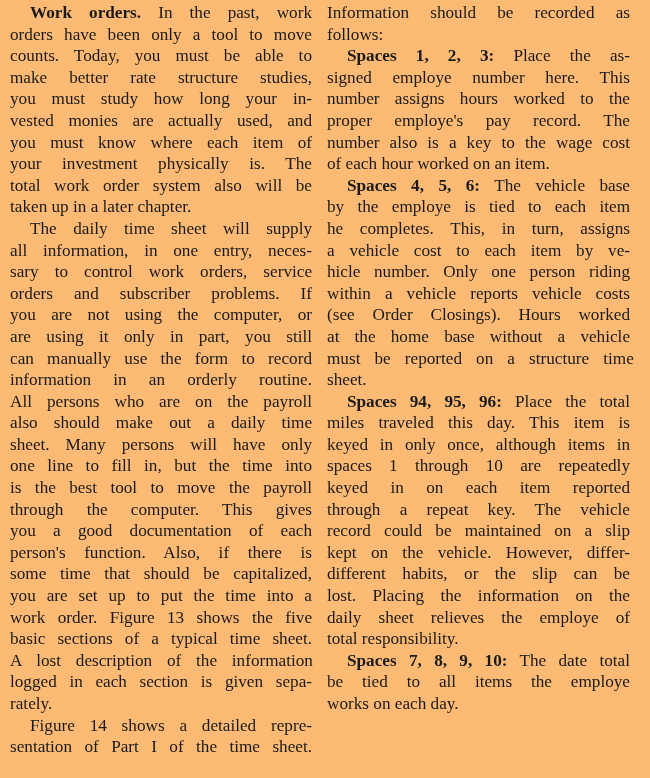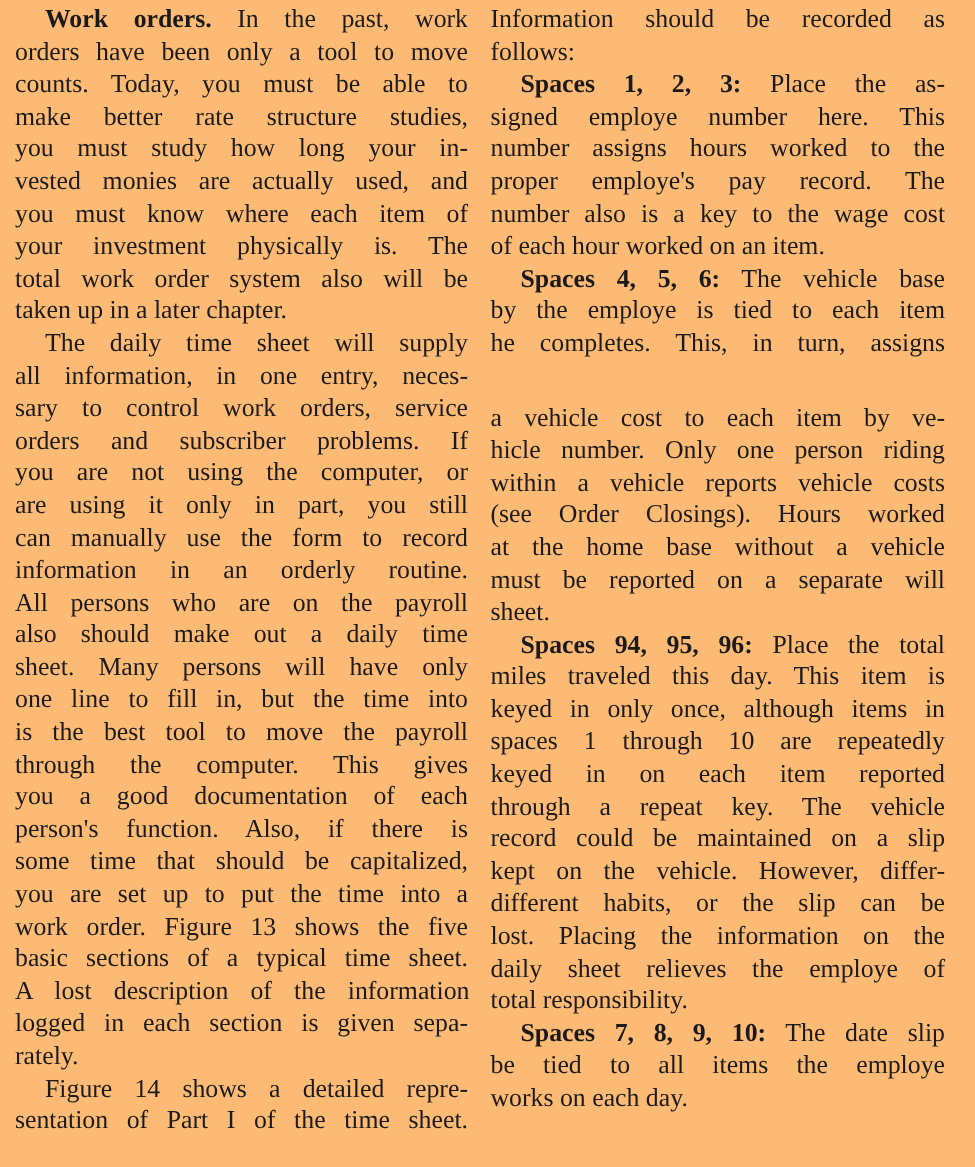--- a/index.html
+++ b/index.html
@@ -73,36 +73,36 @@
       <div class="line last"><span>follows:</span></div>
       <div class="line indent" style="word-spacing: 12px;"><span class="b">Spaces 1, 2, 3:</span><span> Place the as-</span></div>
       <div class="line" style="word-spacing: 12px;"><span>signed employe number here. This</span></div>
       <div class="line" style="word-spacing: 11.05px;"><span>number assigns hours worked to the</span></div>
       <div class="line" style="word-spacing: 12px;"><span>proper employe's pay record. The</span></div>
       <div class="line" style="word-spacing: 5.78px;"><span>number also is a key to the wage cost</span></div>
       <div class="line last"><span>of each hour worked on an item.</span></div>
       <div class="line indent" style="word-spacing: 9.98px;"><span class="b">Spaces 4, 5, 6:</span><span> The vehicle base</span></div>
       <div class="line" style="word-spacing: 8.99px;"><span>by the employe is tied to each item</span></div>
       <div class="line" style="word-spacing: 12px;"><span>he completes. This, in turn, assigns</span></div>
-      <div class="line" style="word-spacing: 10.49px; margin-top: 28px;"><span>a vehicle cost to each item by ve-</span></div>
+      <div class="line" style="word-spacing: 10.49px;"><span>a vehicle cost to each item by ve-</span></div>
       <div class="line" style="word-spacing: 9.24px;"><span>hicle number. Only one person riding</span></div>
       <div class="line" style="word-spacing: 9.72px;"><span>within a vehicle reports vehicle costs</span></div>
       <div class="line" style="word-spacing: 12px;"><span>(see Order Closings). Hours worked</span></div>
       <div class="line" style="word-spacing: 10.89px;"><span>at the home base without a vehicle</span></div>
-      <div class="line" style="word-spacing: 9.77px;"><span>must be reported on a separate will</span></div>
+      <div class="line" style="word-spacing: 9.77px;"><span>must be reported on a structure time</span></div>
       <div class="line last"><span>sheet.</span></div>
       <div class="line indent" style="word-spacing: 8.82px;"><span class="b">Spaces 94, 95, 96:</span><span> Place the total</span></div>
       <div class="line" style="word-spacing: 9.92px;"><span>miles traveled this day. This item is</span></div>
       <div class="line" style="word-spacing: 7.46px;"><span>keyed in only once, although items in</span></div>
       <div class="line" style="word-spacing: 12px;"><span>spaces 1 through 10 are repeatedly</span></div>
       <div class="line" style="word-spacing: 12px;"><span>keyed in on each item reported</span></div>
       <div class="line" style="word-spacing: 12px;"><span>through a repeat key. The vehicle</span></div>
       <div class="line" style="word-spacing: 8.82px;"><span>record could be maintained on a slip</span></div>
       <div class="line" style="word-spacing: 9.99px;"><span>kept on the vehicle. However, differ-</span></div>
       <div class="line" style="word-spacing: 12px;"><span>different habits, or the slip can be</span></div>
       <div class="line" style="word-spacing: 12px;"><span>lost. Placing the information on the</span></div>
       <div class="line" style="word-spacing: 12px;"><span>daily sheet relieves the employe of</span></div>
       <div class="line last"><span>total responsibility.</span></div>
-      <div class="line indent" style="word-spacing: 7.6px;"><span class="b">Spaces 7, 8, 9, 10:</span><span> The date slip</span></div>
+      <div class="line indent" style="word-spacing: 7.6px;"><span class="b">Spaces 7, 8, 9, 10:</span><span> The date total</span></div>
       <div class="line" style="word-spacing: 12px;"><span>be tied to all items the employe</span></div>
       <div class="line last"><span>works on each day.</span></div>
     </div>
 </div>
 
 </body></html>

